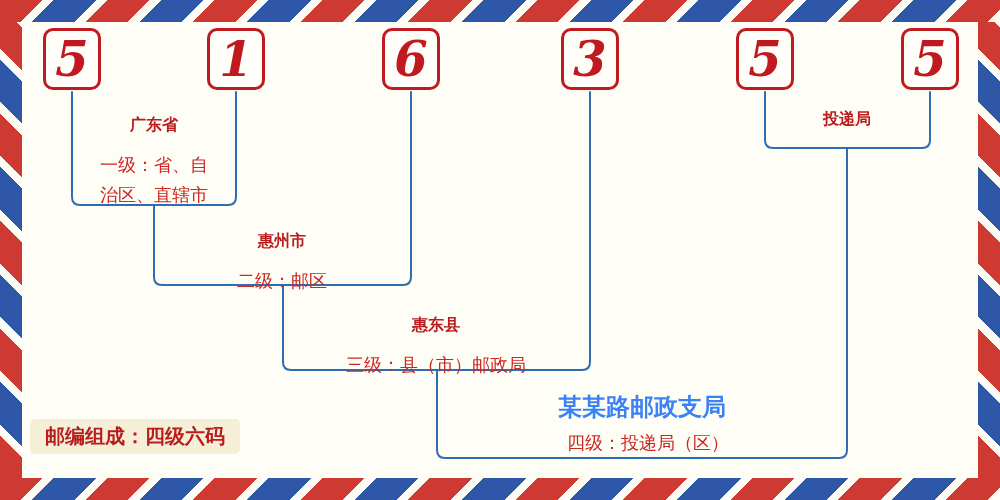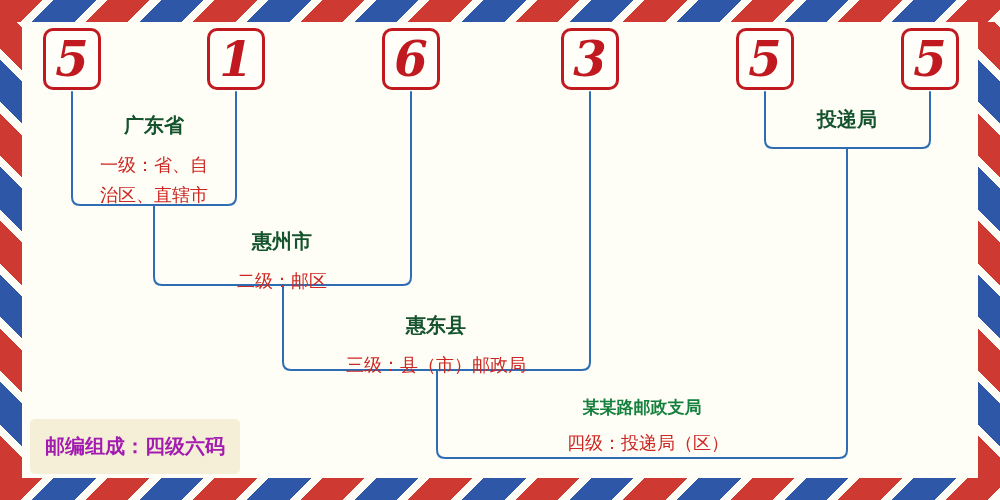--- a/index.html
+++ b/index.html
@@ -35,35 +35,35 @@
     font-style:italic;font-weight:bold;font-size:48px;color:#c01a20;
     line-height:1;box-sizing:border-box;
   }
   .d0{left:43px;} .d1{left:207px;} .d2{left:382px;}
   .d3{left:561px;} .d4{left:736px;} .d5{left:901px;}
   
   .connectors{position:absolute;left:0;top:0;width:1000px;height:500px;}
   .connectors path{fill:none;stroke:#2e6db4;stroke-width:2;stroke-linecap:round;}
   
   .label-group{position:absolute;text-align:center;transform:translateX(-50%);white-space:nowrap;}
-  .lvl-title{font-size:20px;font-weight:bold;color:#14532d;line-height:26px;}
+  .lvl-title{font-size:16px;font-weight:bold;color:#b91c1c;line-height:26px;}
   .lvl-desc{font-size:18px;color:#cc2723;line-height:22px;margin-top:16px;}
   .g1{left:154px;top:112px;}
   .g2{left:282px;top:228px;}
   .g3{left:436px;top:312px;text-align:center;}
   .g4{left:642px;top:394px;}
-  .g4 .lvl-title{font-size:17px;color:#15803d;}
+  .g4 .lvl-title{font-size:24px;color:#3b82f6;}
   .g4 .lvl-desc{margin-top:12px;margin-left:12px;}
   .g5{left:847px;top:106px;}
   
   .badge{
     position:absolute;left:30px;top:419px;
     background:#f6efd8;border-radius:5px;
-    padding:14px 15px;
-    font-size:20px;font-weight:bold;color:#a21caf;
+    padding:4px 15px;
+    font-size:20px;font-weight:bold;color:#b91c1c;
   }
 </style>
 </head>
 <body>
 
 <div class="stage">
 
   <div class="border-strip border-top"></div>
   <div class="border-strip border-bottom"></div>
   <div class="border-strip border-left"></div>

